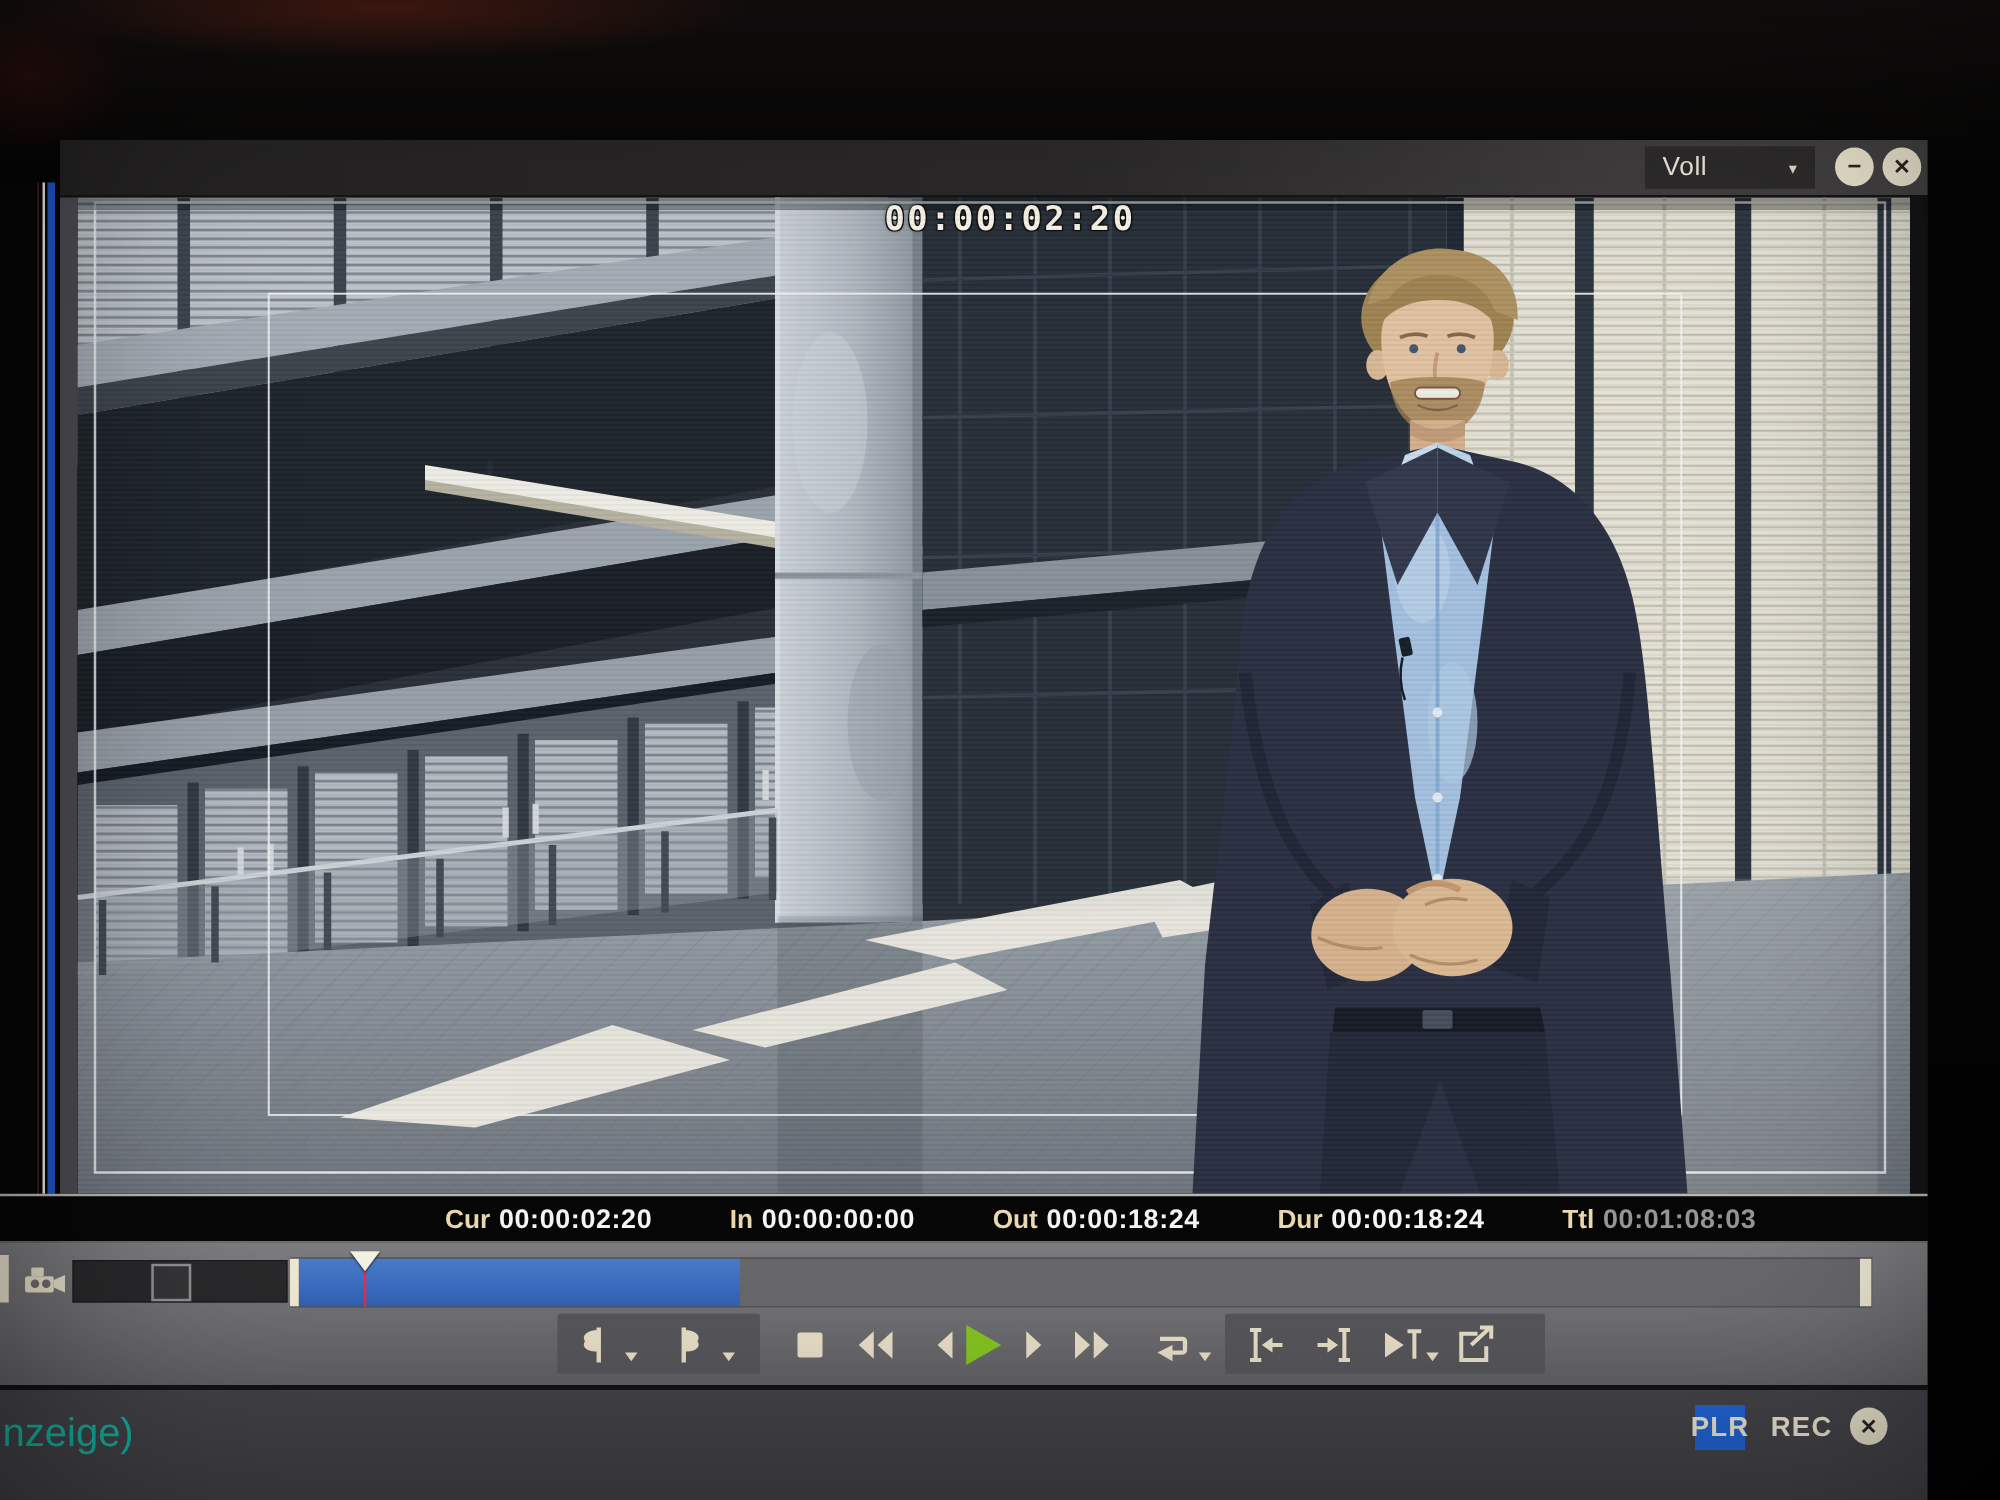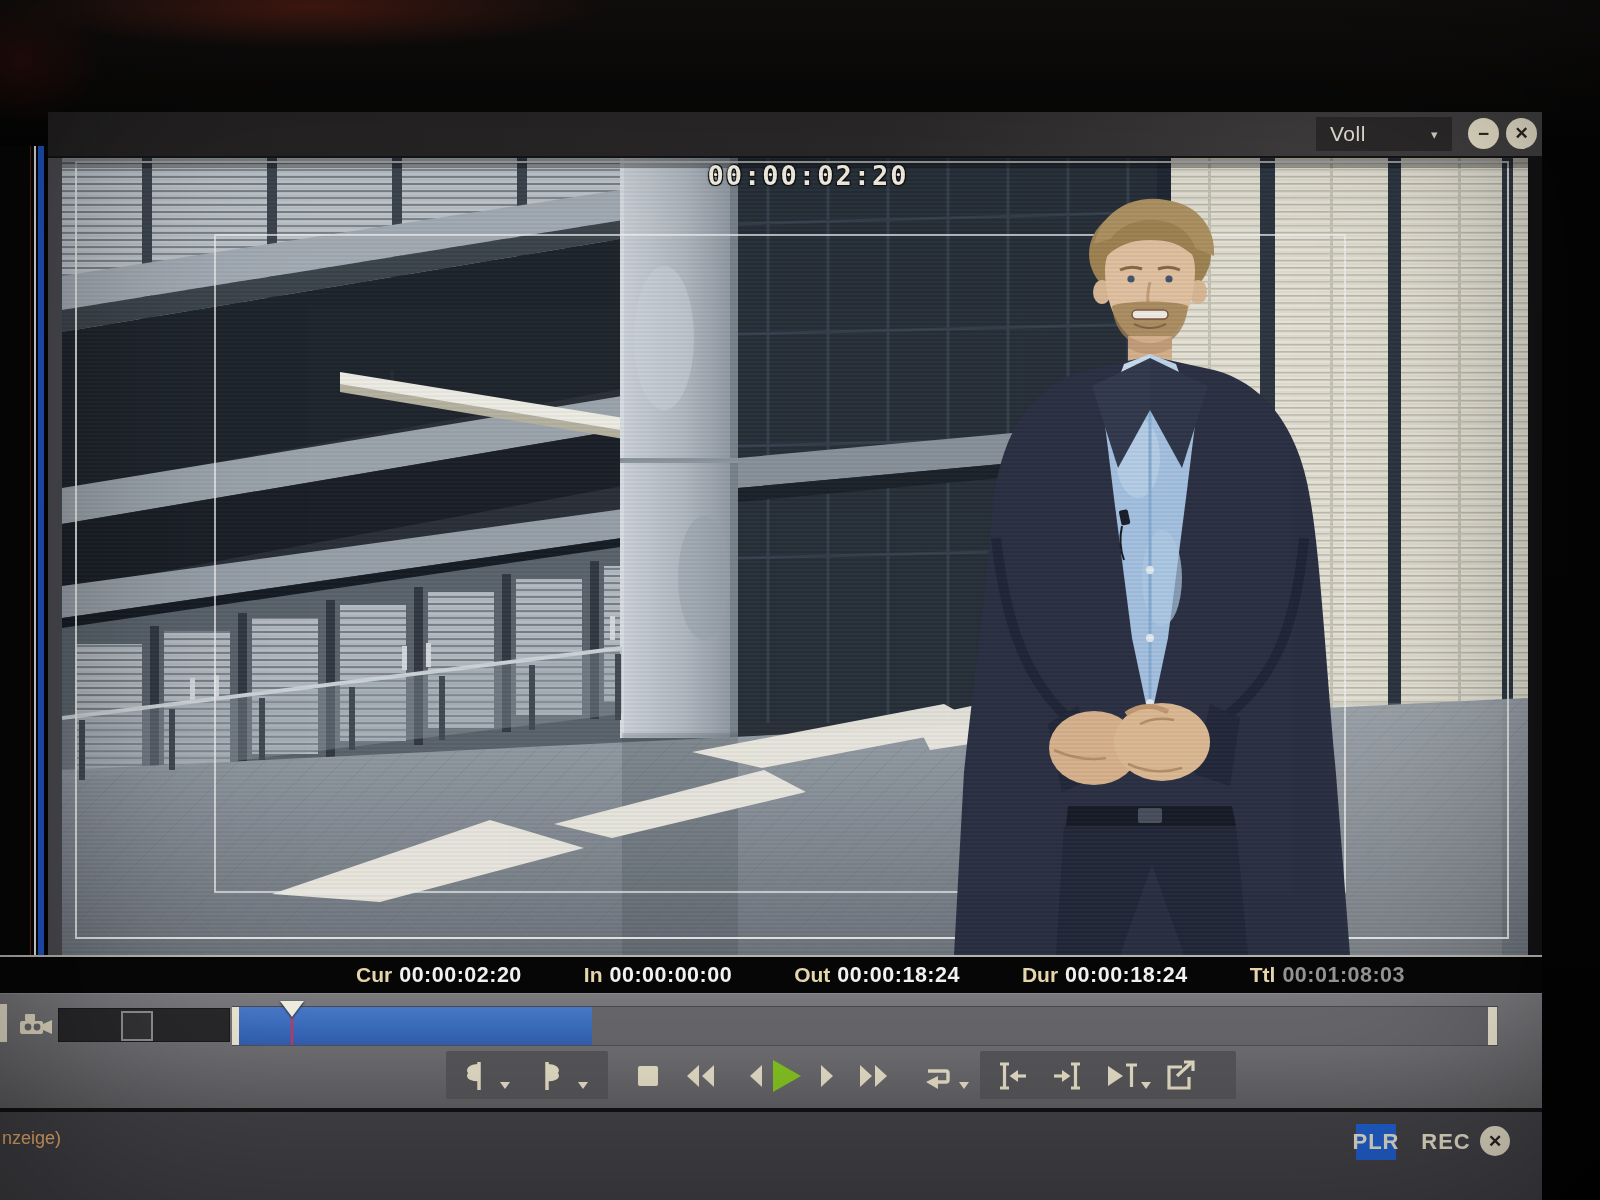--- a/index.html
+++ b/index.html
@@ -75,25 +75,25 @@
   .tbtn svg{display:block;}
   .ddarrow{position:absolute;top:60%;width:12px;height:9px;cursor:pointer;}
   .ddarrow svg{display:block;}
   .b-flag1{left:460px;} .dd-1{left:499px;}
   .b-flag2{left:538px;} .dd-2{left:577px;}
   .b-stop{left:634px;} .b-rew{left:682px;} .b-prev{left:746px;} .b-play{left:768px;}
   .b-next{left:818px;} .b-ff{left:856px;} .b-loop{left:918px;} .dd-loop{left:958px;}
   .b-gin{left:994px;} .b-gout{left:1050px;} .b-par{left:1104px;} .dd-par{left:1140px;} .b-exp{left:1160px;}
   
   .status{position:relative;margin-left:-48px;width:1542px;height:96px;background:#454449;border-top:4px solid #131313;}
-  .status-left{position:absolute;left:2px;top:16px;font-size:18px;color:#fdba74;}
+  .status-left{position:absolute;left:2px;top:16px;font-size:32px;color:#14b8a6;}
   .tab{position:absolute;top:12px;height:36px;display:flex;align-items:center;justify-content:center;
     font-weight:bold;font-size:22px;letter-spacing:1px;color:#efe8d2;cursor:pointer;padding:0 8px;}
   .tab.plr{left:1356px;width:40px;background:#2264d6;box-sizing:border-box;}
-  .tab.rec{left:1418px;width:56px;box-sizing:border-box;}
+  .tab.rec{left:1418px;width:56px;box-sizing:border-box;justify-content:flex-end;}
   .status-close{position:absolute;left:1480px;top:14px;width:30px;height:30px;border-radius:50%;
     background:#ece5cf;color:#2a2721;display:flex;align-items:center;justify-content:center;
     font-weight:bold;font-size:17px;cursor:pointer;}
 </style>
 </head>
 <body>
 
 <div class="bezel"></div>
 
 <div class="sliver">

